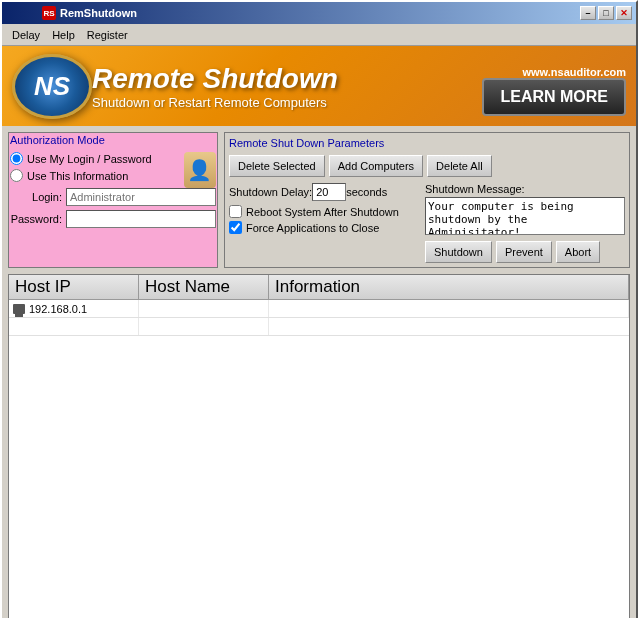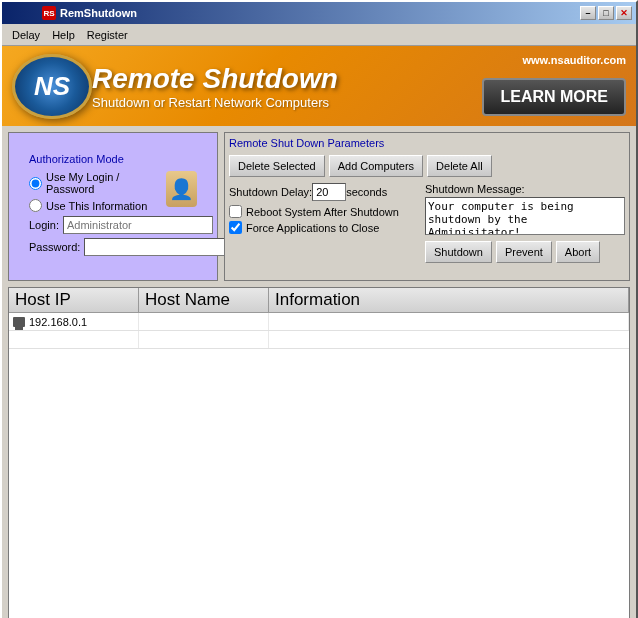--- a/index.html
+++ b/index.html
@@ -62,21 +62,21 @@
       background: radial-gradient(circle, #4a90d9 0%, #1a5a9a 50%, #0a3060 100%);
       border-radius: 50%;
       display: flex; align-items: center; justify-content: center;
       color: white; font-size: 26px; font-weight: bold; font-style: italic;
       border: 3px solid #c8a040;
       box-shadow: 2px 2px 8px rgba(0,0,0,0.5);
       flex-shrink: 0;
     }
     .header-text { flex: 1; }
     .header-title { font-size: 28px; font-weight: bold; color: white; text-shadow: 2px 2px 4px rgba(0,0,0,0.5); font-style: italic; }
-    .header-url { position: absolute; top: 8px; right: 10px; font-size: 11px; color: white; font-weight: bold; }
+    .header-url { position: absolute; top: 20px; right: 10px; font-size: 11px; color: white; font-weight: bold; }
     .header-subtitle { font-size: 13px; color: white; text-shadow: 1px 1px 2px rgba(0,0,0,0.4); }
     .learn-more-btn {
       position: absolute; right: 10px; bottom: 10px;
       background: linear-gradient(to bottom, #555, #222);
       color: white; font-size: 16px; font-weight: bold;
       padding: 8px 16px;
       border: 2px solid #888;
       border-radius: 4px;
       cursor: pointer;
     }
@@ -86,22 +86,22 @@
       background: #d4d0c8;
       padding: 6px;
       display: flex;
       gap: 6px;
     }
 
     
     .auth-panel {
       width: 210px;
       border: 1px solid #7a7a7a;
-      background: #c4b5fd;
-      padding: 20px;
+      background: #f9a8d4;
+      padding: 1px;
       flex-shrink: 0;
     }
     .panel-title {
       color: #0000aa;
       font-size: 11px;
       margin-bottom: 6px;
     }
     .radio-group { margin-bottom: 4px; display: flex; align-items: center; gap: 4px; }
     .radio-group input[type=radio] { margin: 0; }
     .auth-avatar {
@@ -253,21 +253,21 @@
     <span class="menu-item">Help</span>
     <span class="menu-item">Register</span>
   </div>
 
   <div class="header-banner">
     <div class="header-logo">
       <span>NS</span>
     </div>
     <div class="header-text">
       <div class="header-title">Remote Shutdown</div>
-      <div class="header-subtitle">Shutdown or Restart Network Computers</div>
+      <div class="header-subtitle">Shutdown or Restart Remote Computers</div>
     </div>
     <div class="header-url">www.nsauditor.com</div>
     <div class="learn-more-btn">LEARN MORE</div>
   </div>
 
   <div class="main-content">
 
     <div class="auth-panel">
       <div class="panel-title">Authorization Mode</div>
 

